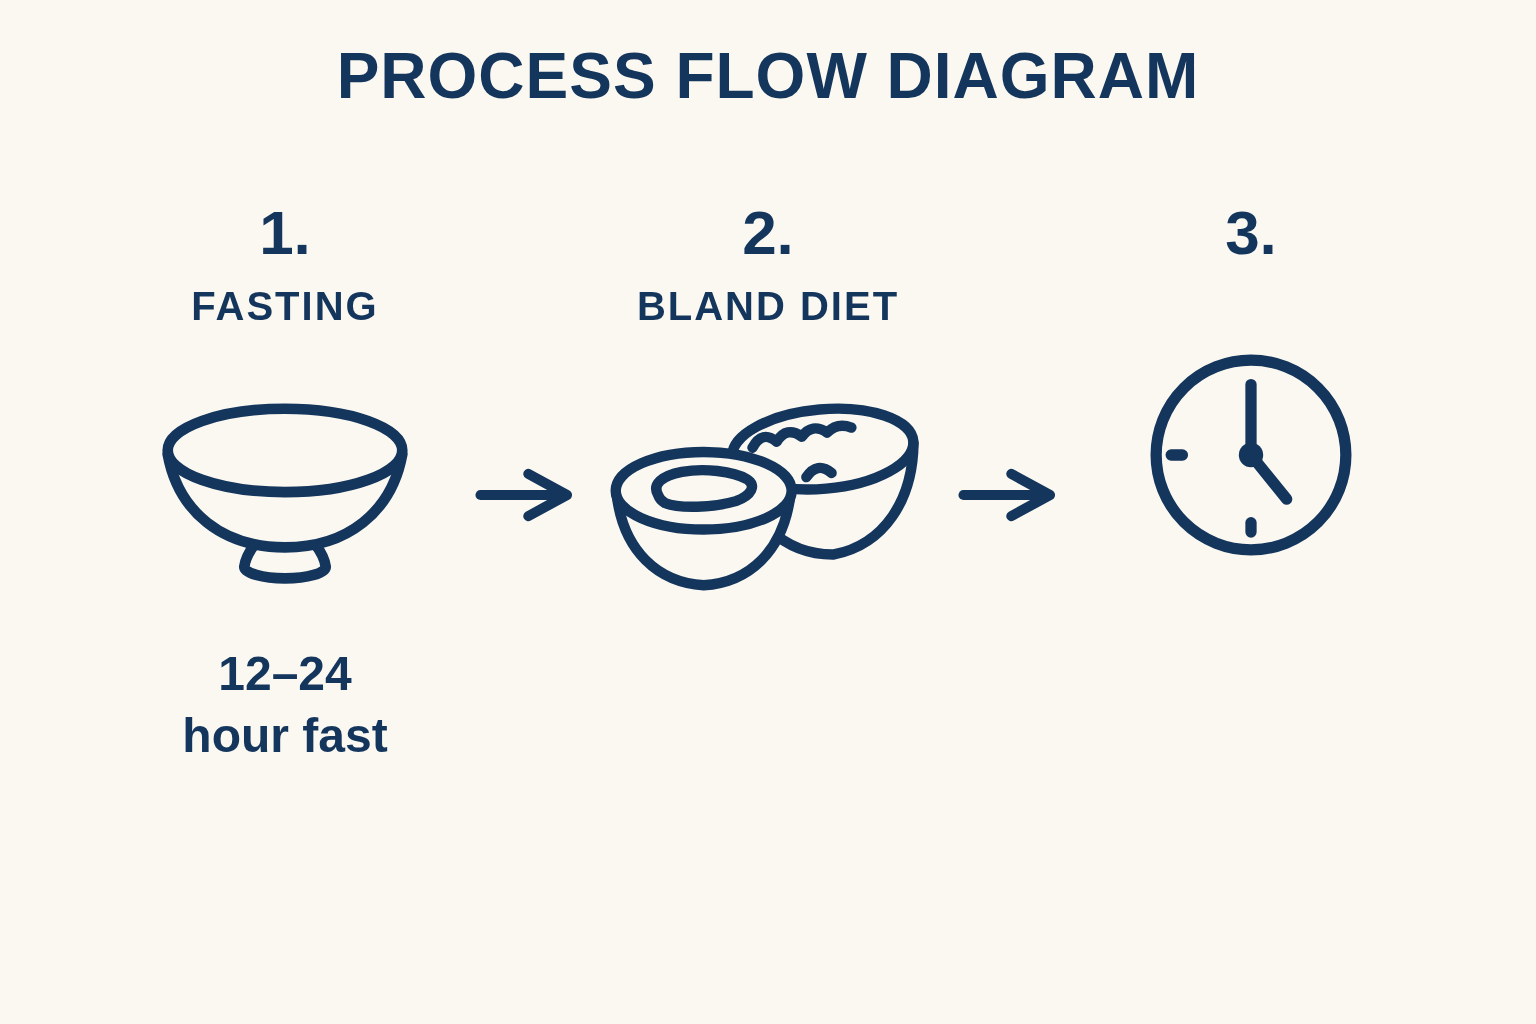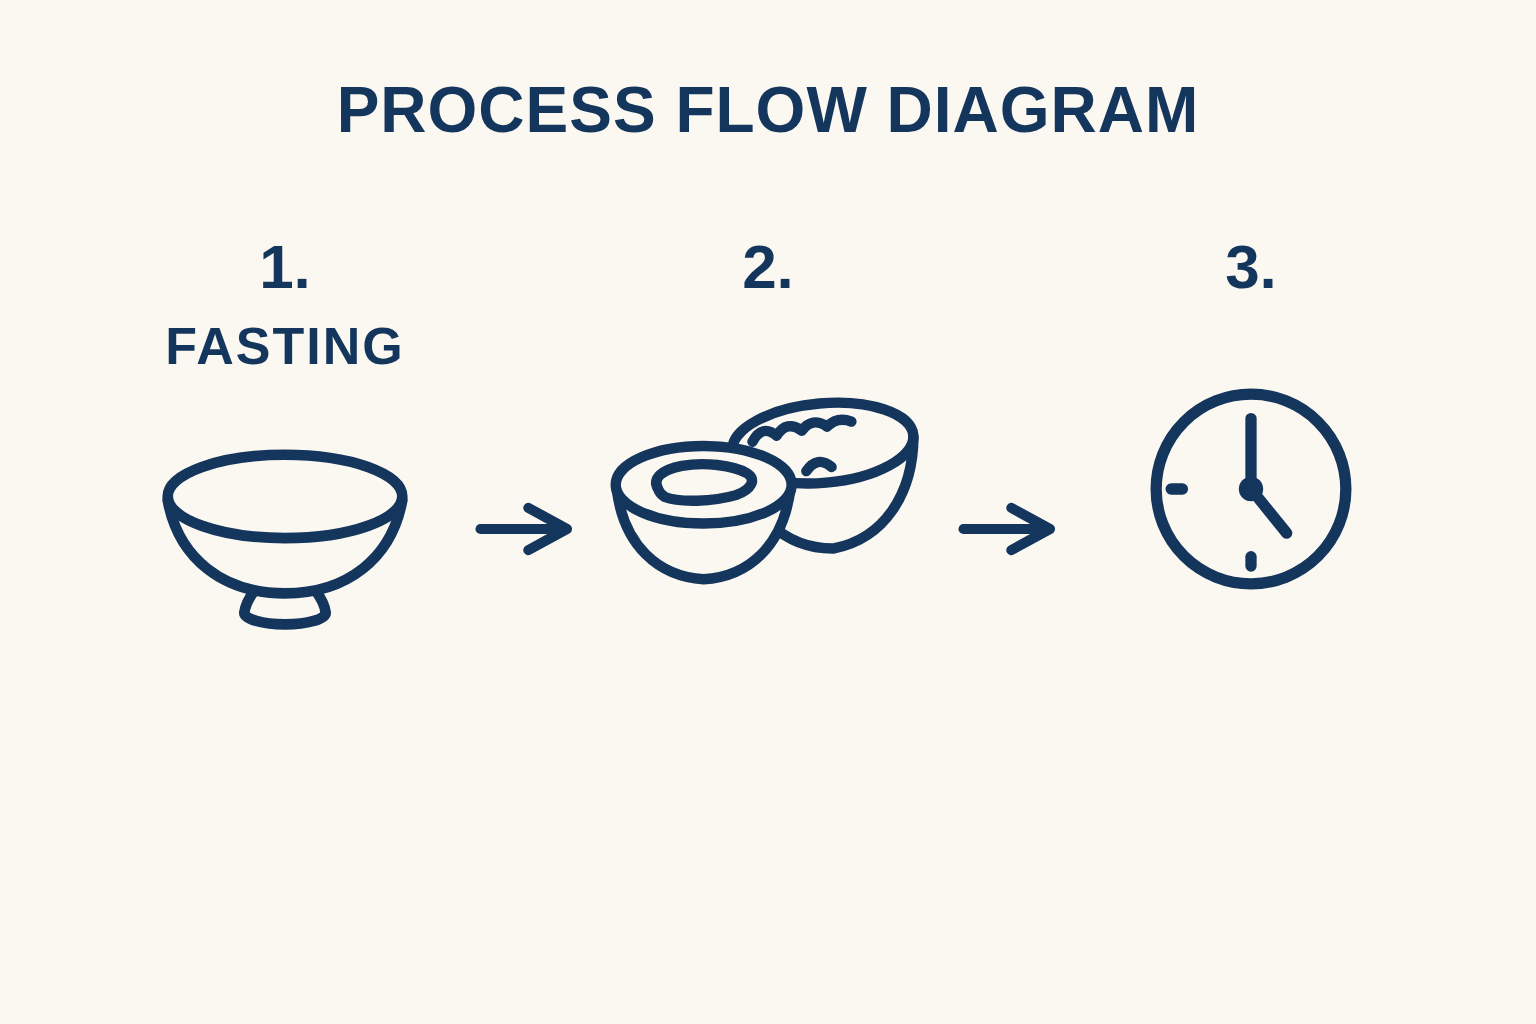--- a/index.html
+++ b/index.html
@@ -9,21 +9,21 @@
   *{margin:0;padding:0;box-sizing:border-box;}
   html,body{width:1536px;height:1024px;}
   body{
     background:var(--bg);
     color:var(--ink);
     font-family:"Liberation Sans","DejaVu Sans",sans-serif;
     overflow:hidden;
   }
   .canvas{
     width:1536px;height:1024px;
-    padding-top:78px;
+    padding-top:44px;
     position:relative;
   }
   .title{
     font-size:64px;
     font-weight:bold;
     line-height:1;
     text-align:center;
     letter-spacing:1px;
   }
   .flow{
@@ -38,21 +38,21 @@
     align-items:center;
     text-align:center;
   }
   .step-number{
     font-size:62px;
     font-weight:bold;
     line-height:1;
     margin-bottom:22px;
   }
   .step-heading{
-    font-size:52px;
+    font-size:40px;
     font-weight:bold;
     line-height:1;
     letter-spacing:2px;
     white-space:nowrap;
   }
   .step-icon{
     height:245px;
     margin-top:46px;
     display:flex;
     align-items:center;
@@ -91,31 +91,36 @@
     <div class="step">
       <div class="step-number">1.</div>
       <div class="step-heading">FASTING</div>
       <div class="step-icon">
         <svg width="252" height="206" viewBox="0 0 260 212" aria-hidden="true">
           <ellipse class="s" cx="130" cy="60" rx="121" ry="43"></ellipse>
           <path class="s" d="M9,64 C20,124 66,160 130,160 C194,160 240,124 251,64"></path>
           <path class="s" d="M98,158 C92,166 89,172 88,180 A42,12 0 0 0 172,180 C171,172 168,166 162,158"></path>
         </svg>
       </div>
+      <div class="step-caption">
+        <div>12–24</div>
+        <div>hour fast</div>
+      </div>
     </div>
 
     <div class="connector">
       <svg width="112" height="60" viewBox="0 0 112 60" aria-hidden="true">
         <path class="s" d="M6,30 L84,30"></path>
         <path class="s" d="M58,7 L100,30 L58,53"></path>
       </svg>
     </div>
 
     <div class="step">
       <div class="step-number">2.</div>
+      <div class="step-heading">BLAND DIET</div>
       <div class="step-icon">
         <svg width="322" height="227" viewBox="0 0 340 240" aria-hidden="true">
 
           <g transform="rotate(-5 228 72)">
             <ellipse class="sb" cx="228" cy="72" rx="96" ry="42"></ellipse>
             <path class="s" d="M133,78 C142,140 178,180 230,184 C284,178 318,134 324,74"></path>
             <path class="s" d="M154,64 q12,-18 26,-4 q12,-16 27,-3 q12,-14 27,-2 q12,-10 26,-3"></path>
             <path class="s" d="M208,100 q13,-16 27,-2"></path>
           </g>
 

